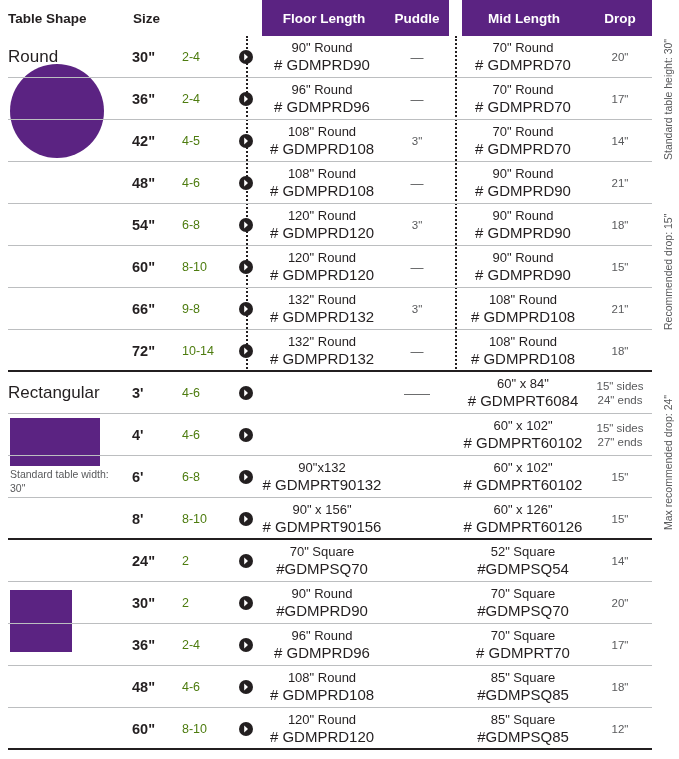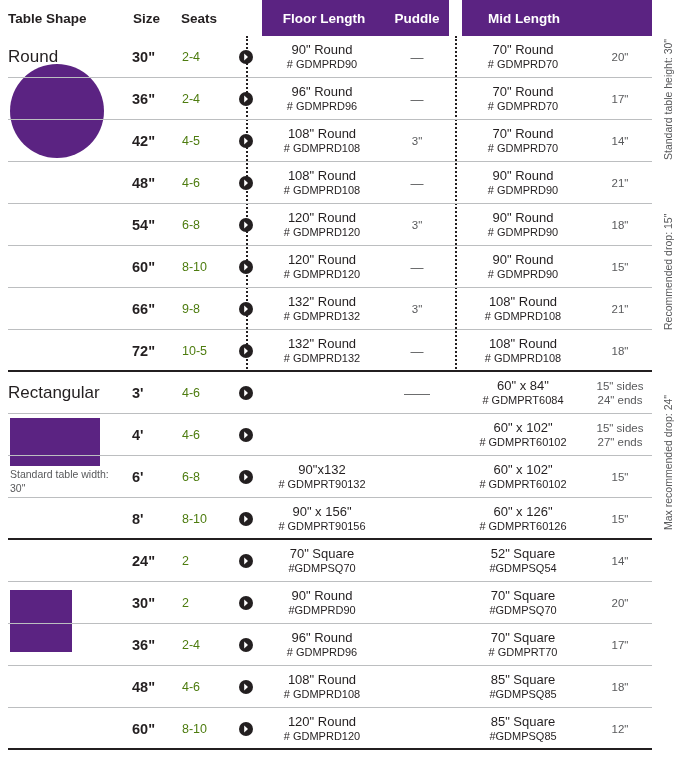--- a/index.html
+++ b/index.html
@@ -137,21 +137,21 @@
   }
   .c-drop {
     position: absolute; left: 588px; top: 0;
     width: 64px; height: 42px;
     display: flex; flex-direction: column;
     align-items: center; justify-content: center;
     font-size: 11.5px; color: #58595b;
     line-height: 1.25;
   }
   .line1 { font-size: 13px; color: #231f20; }
-  .line2 { font-size: 11px; color: #231f20; }
+  .line2 { font-size: 15px; color: #231f20; }
   .dash  { font-size: 13px; color: #58595b; letter-spacing: 0; }
 
   
   .swatch-round {
     position: absolute;
     left: 10px; top: 64px;
     width: 94px; height: 94px;
     border-radius: 50%;
     background: #5b2382;
   }
@@ -190,25 +190,25 @@
 <body>
 
 <div class="sheet">
 
   <div class="hdr-purple-1"></div>
   <div class="hdr-purple-2"></div>
 
   <div class="hdr">
     <div class="cell plain h-shape">Table Shape</div>
     <div class="cell plain h-size">Size</div>
-    <div class="cell plain h-seats">Seats</div>
   </div>
   <div class="hdr-lbl" style="left:262px;width:124px;">Floor Length</div>
   <div class="hdr-lbl" style="left:462px;width:124px;">Mid Length</div>
   <div class="hdr-lbl" style="left:386px;width:62px;">Puddle</div>
+  <div class="hdr-lbl" style="left:588px;width:64px;">Drop</div>
 
   <div class="vdot" id="vdot-left" style="left: 246px; top: 36px; height: 336px;"></div>
   <div class="vdot" id="vdot-right" style="left: 455px; top: 36px; height: 336px;"></div>
 
   <div class="swatch-round"></div>
   <div class="swatch-rect"></div>
   <div class="note-rect">Standard table width: 30"</div>
   <div class="swatch-square"></div>
 
   <div class="rows" id="rows-root">
@@ -390,21 +390,21 @@
           <span class="line2"># GDMPRD108</span>
         </div>
         <div class="c-drop">
           <span>21"</span>
         </div>
         <div class="hr"></div>
       </div>
       <div class="row group-end">
         <div class="c-shape"></div>
         <div class="c-size">72"</div>
-        <div class="c-seats">10-5</div>
+        <div class="c-seats">10-14</div>
         <div class="c-bullet">
           <svg class="bullet-svg" width="14" height="14" viewBox="0 0 14 14" aria-hidden="true">
             <circle cx="7" cy="7" r="7" fill="#231f20"></circle>
             <path d="M5.2 3.6 L9 7 L5.2 10.4 Z" fill="#ffffff"></path>
           </svg>
         </div>
         <div class="c-floor">
           <span class="line1">132" Round</span>
           <span class="line2"># GDMPRD132</span>
         </div>

